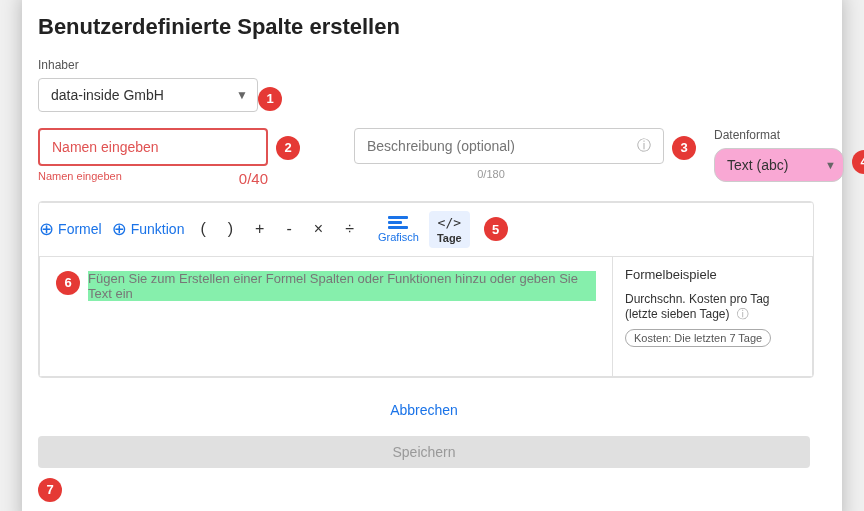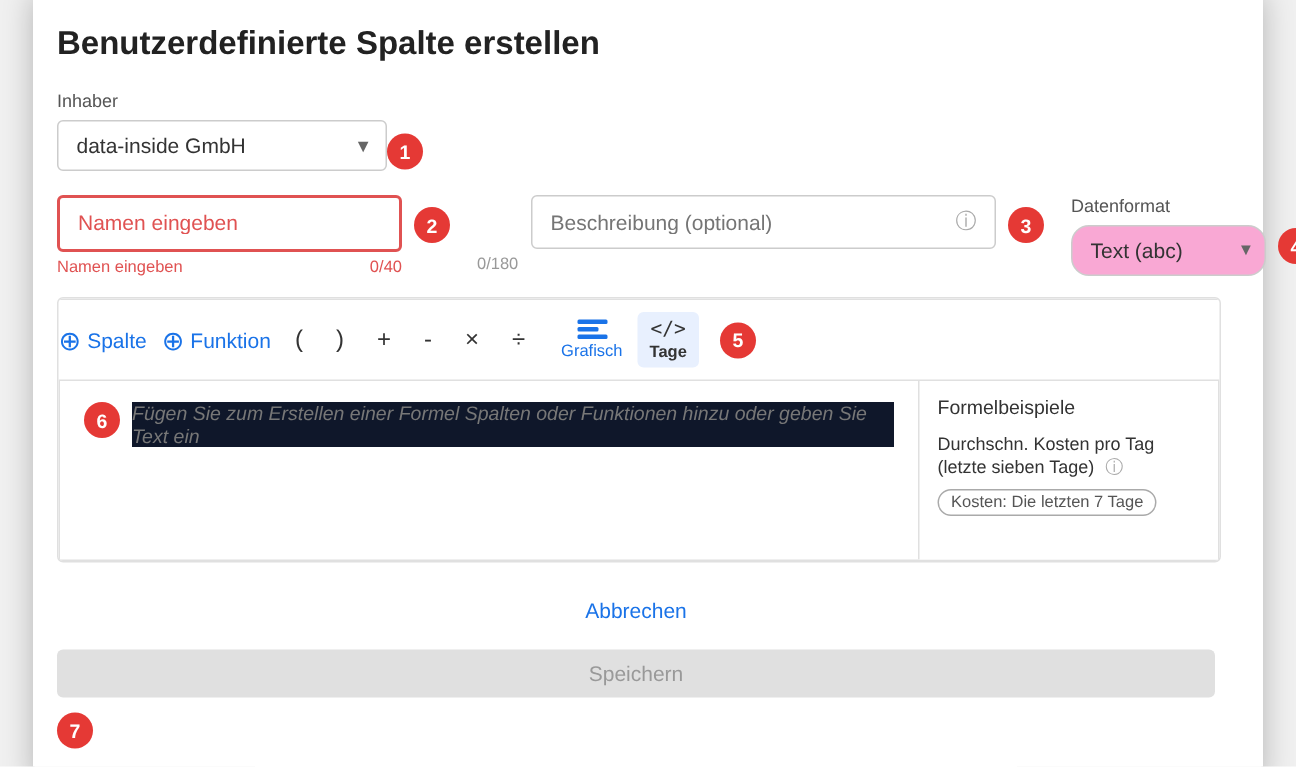--- a/index.html
+++ b/index.html
@@ -82,21 +82,21 @@
     .name-field-footer {
       display: flex;
       justify-content: space-between;
       margin-top: 4px;
     }
     .name-error {
       font-size: 11px;
       color: #e05252;
     }
     .name-count {
-      font-size: 11px;
+      font-size: 15px;
       color: #e05252;
     }
     
     .desc-field-wrapper {
       border: 1px solid #ccc;
       border-radius: 4px;
       padding: 8px 12px;
       width: 310px;
       position: relative;
       display: flex;
@@ -114,21 +114,21 @@
     }
     .desc-info-icon {
       color: #aaa;
       font-size: 14px;
       cursor: pointer;
       flex-shrink: 0;
     }
     .desc-count {
       font-size: 11px;
       color: #999;
-      text-align: left;
+      text-align: center;
       margin-top: 4px;
     }
     
     .datenformat-wrapper {
       display: flex;
       flex-direction: column;
     }
     .datenformat-label {
       font-size: 12px;
       color: #555;
@@ -260,22 +260,21 @@
       display: flex;
       border: 1px solid #e0e0e0;
       border-top: none;
       min-height: 120px;
     }
     .formula-editor {
       flex: 1;
       padding: 14px 16px;
       font-size: 13px;
       color: #777;
-      background: #0f172a;
-      font-style: italic;
+      background: #86efac;
     }
     .side-panel {
       width: 200px;
       border-left: 1px solid #e0e0e0;
       background: #fff;
       padding: 10px 12px;
     }
     .side-panel-title {
       font-size: 13px;
       font-weight: normal;
@@ -393,21 +392,21 @@
       <div class="badge" style="margin-top:22px;">4</div>
     </div>
   </div>
 
   <div style="border: 1px solid #e0e0e0; border-radius: 4px; overflow: hidden;">
 
     <div class="toolbar">
       <div class="toolbar-left">
         <button class="toolbar-btn">
           <span class="plus-icon">⊕</span>
-          <span>Spalte</span>
+          <span>Formel</span>
         </button>
         <button class="toolbar-btn">
           <span class="plus-icon">⊕</span>
           <span>Funktion</span>
         </button>
         <span class="toolbar-op">(</span>
         <span class="toolbar-op">)</span>
         <span class="toolbar-op">+</span>
         <span class="toolbar-op">-</span>
         <span class="toolbar-op">×</span>

